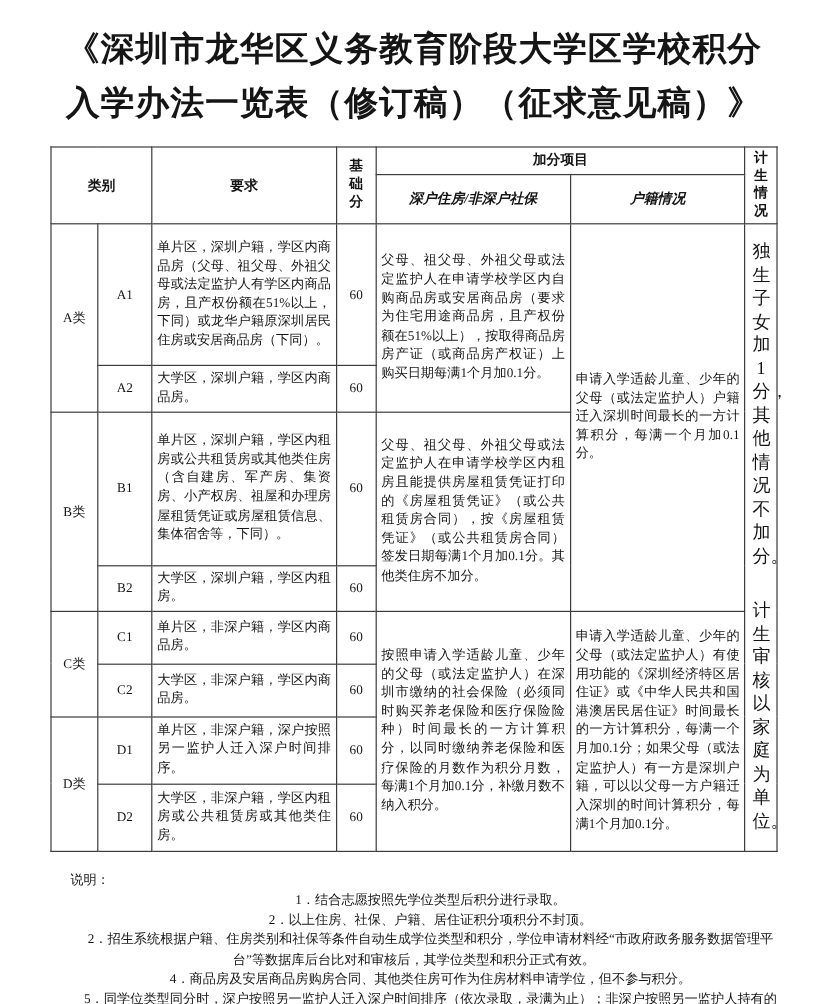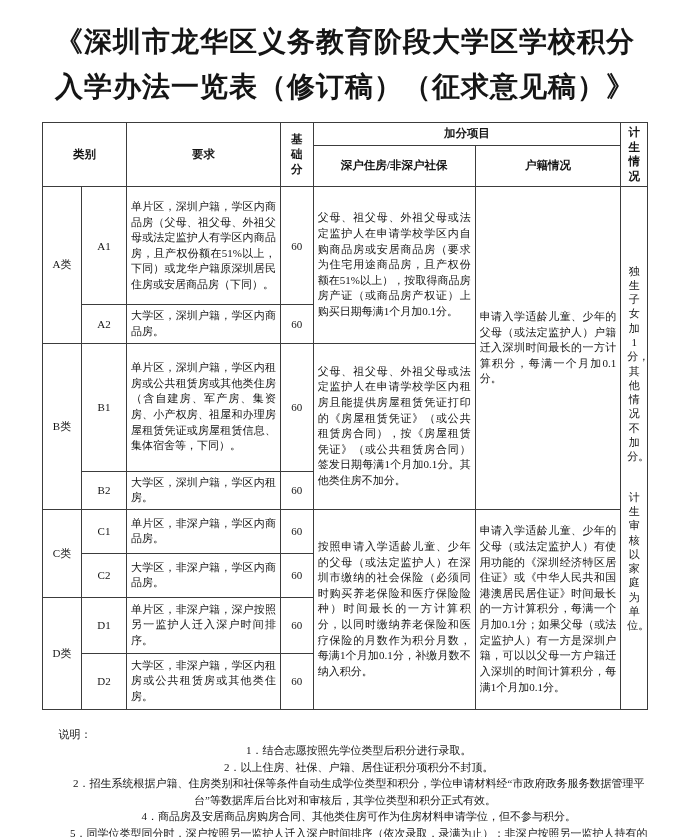--- a/index.html
+++ b/index.html
@@ -21,23 +21,23 @@
   th{font-weight:bold;text-align:center;font-size:11.5px;padding:1px 2px;}
   .cat,.sub,.base{text-align:center;}
   .req,.bonus{
     text-align:justify;line-height:1.42;padding:3px 4px;vertical-align:middle;
   }
   .vcell{text-align:center;vertical-align:middle;padding:2px 0;}
   .vstack{
     display:block;width:14px;margin:0 auto;
     word-break:break-all;line-height:1.3;text-align:center;
   }
-  .fam .vstack{font-size:11px;font-weight:normal;}
+  .fam .vstack{font-size:15px;font-weight:normal;}
   .fam .second{margin-top:26px;}
-  tr.hr1{height:22px;} tr.hr2{height:40px;}
+  tr.hr1{height:22px;} tr.hr2{height:40px;font-style:italic;}
   tr.r1{height:118px;} tr.r2{height:30px;}
   tr.r3{height:128px;} tr.r4{height:38px;}
   tr.r5{height:44px;}  tr.r6{height:44px;}
   tr.r7{height:56px;}  tr.r8{height:56px;}
   .notes{margin-top:16px;font-size:11px;line-height:1.5;}
   .notes p{margin:0;}
   .notes .label{text-indent:1.5em;}
   .notes .item{text-indent:2.5em;text-align:center;}
 </style>
 </head>

